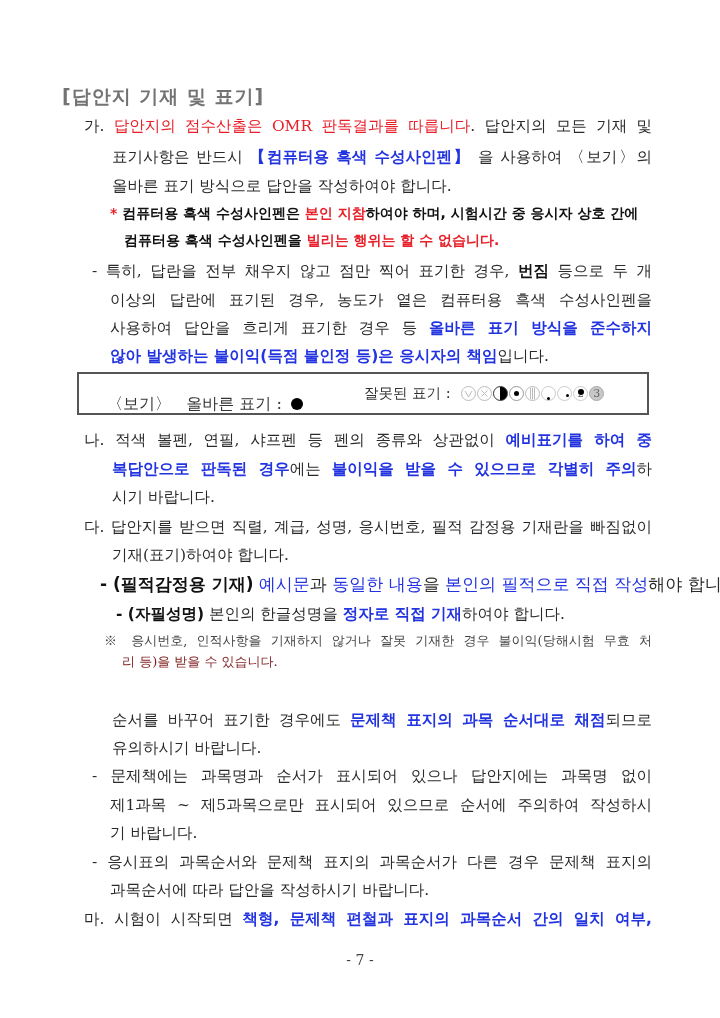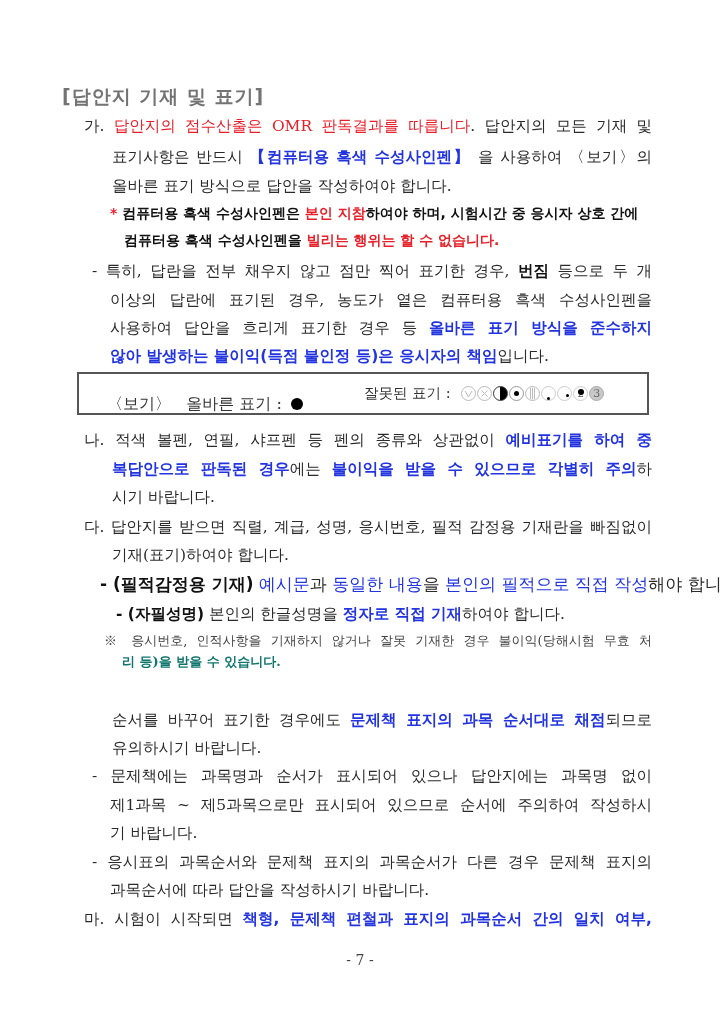--- a/index.html
+++ b/index.html
@@ -115,21 +115,21 @@
   </div>
   <div class="line" style="left:112px; top:545px;">기재(표기)하여야 합니다.</div>
   <div class="line" style="left:100px; top:574px; font-size:17px;">
     <span class="bold sans dark">- (필적감정용 기재)</span>
     <span class="blue sans">예시문</span><span>과 </span><span class="blue sans">동일한 내용</span><span>을 </span><span class="blue sans">본인의 필적으로 직접 작성</span><span>해야 합니다.</span>
   </div>
   <div class="line" style="left:92px; top:604px;margin-left:24px;">
     <span class="bold sans dark">- (자필성명)</span><span> 본인의 한글성명을 </span><span class="blue bold sans">정자로 직접 기재</span><span>하여야 합니다.</span>
   </div>
   <div class="line justify" style="left:104px; top:631px; width:548px; font-size:13px; color:#444;">※ 응시번호, 인적사항을 기재하지 않거나 잘못 기재한 경우 불이익(당해시험 무효 처</div>
-  <div class="line" style="left:122px; top:652px; font-size:13px; color:#0f766e;font-weight:bold;">리 등)을 받을 수 있습니다.</div>
+  <div class="line" style="left:122px; top:652px; font-size:13px; color:#7f1d1d;">리 등)을 받을 수 있습니다.</div>
 
   <div class="line justify" style="left:112px; top:710px; width:540px;">
     <span>순서를 바꾸어 표기한 경우에도 </span><span class="blue bold sans">문제책 표지의 과목 순서대로 채점</span><span>되므로</span>
   </div>
   <div class="line" style="left:112px; top:738px;">유의하시기 바랍니다.</div>
 
   <div class="line justify" style="left:92px; top:766px; width:560px;">- 문제책에는 과목명과 순서가 표시되어 있으나 답안지에는 과목명 없이</div>
   <div class="line justify" style="left:110px; top:795px; width:542px;">제1과목 ~ 제5과목으로만 표시되어 있으므로 순서에 주의하여 작성하시</div>
   <div class="line" style="left:110px; top:823px;">기 바랍니다.</div>
   <div class="line justify" style="left:92px; top:852px; width:560px;">- 응시표의 과목순서와 문제책 표지의 과목순서가 다른 경우 문제책 표지의</div>

